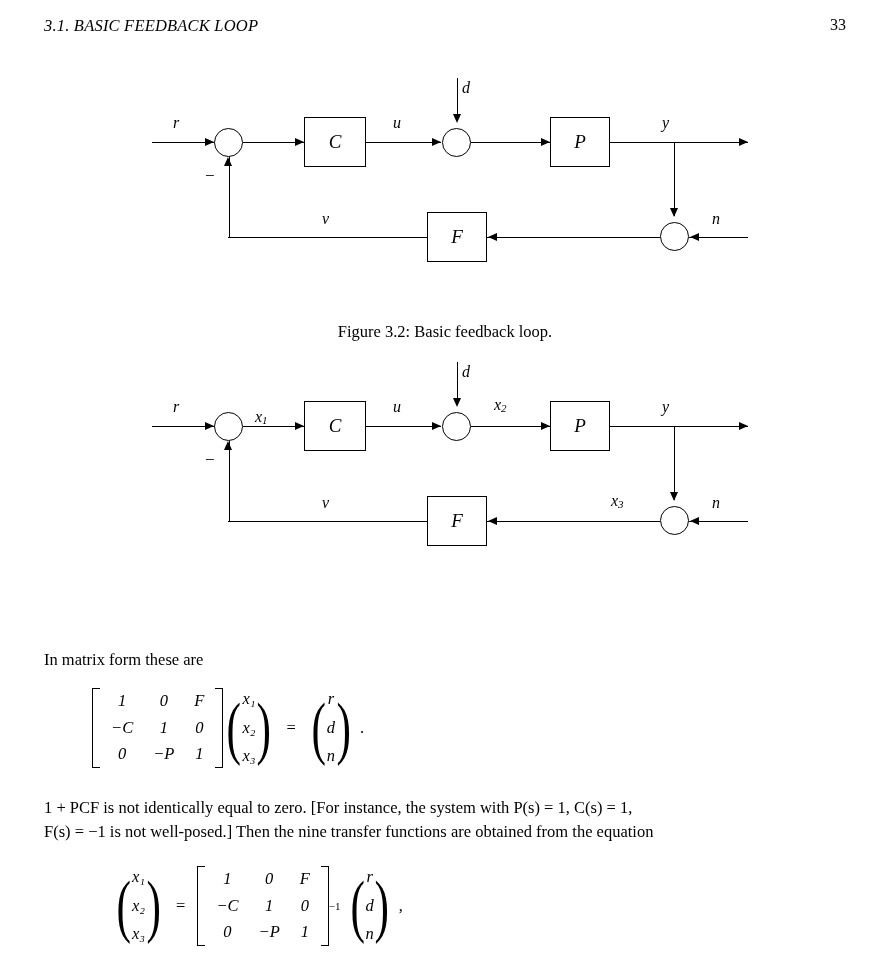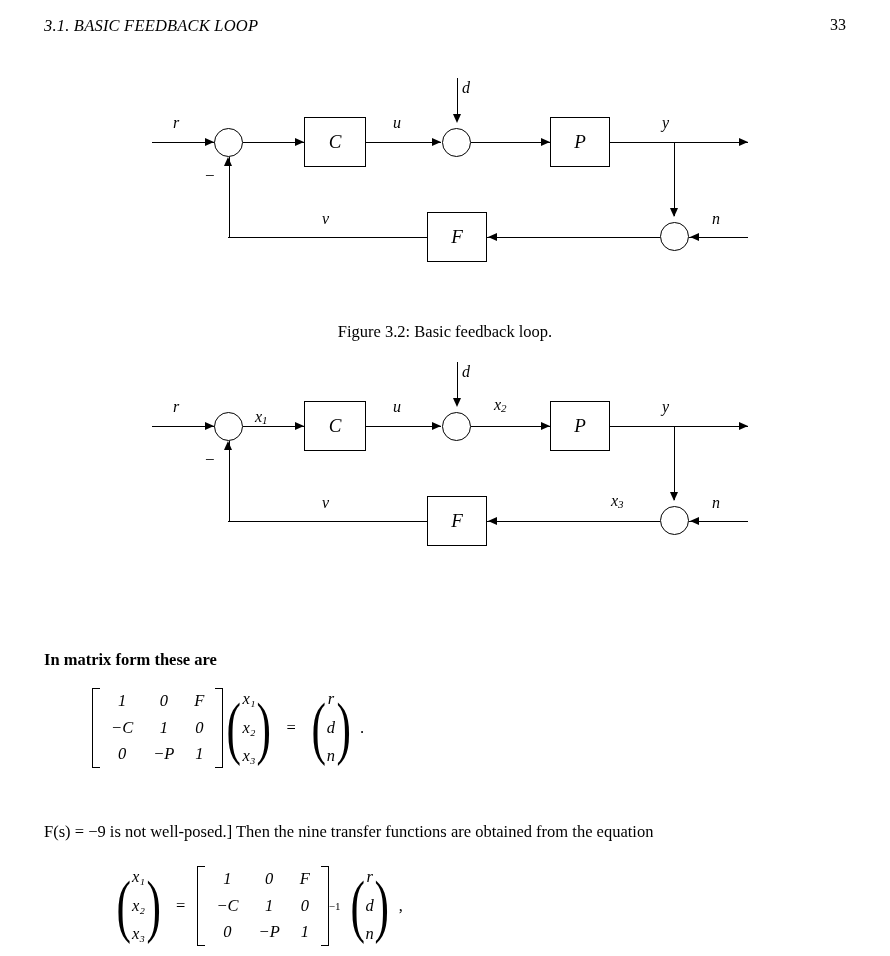--- a/index.html
+++ b/index.html
@@ -346,21 +346,21 @@
       </div>
 
       <div class="hline" style="left:228px; top:181px; width:199px;"></div>
       <div class="lbl" style="left:322px; top:154px;">v</div>
 
       <div class="vline" style="left:228.5px; top:101px; height:81px;"></div>
       <div class="arrow-u" style="left:224px; top:101px;"></div>
     </div>
   </div>
 
-  <div class="para" style="top:648px;font-weight:bold;">In matrix form these are</div>
+  <div class="para" style="top:648px;">In matrix form these are</div>
 
   <div class="eqblock" style="left:92px; top:684px;">
     <span class="brk">
       <table class="mat">
         <tbody>
             <tr>
           <td>1</td>
           <td>0</td>
           <td>F</td>
         </tr>
@@ -404,21 +404,22 @@
             </tr>
         <tr>
               <td>n</td>
             </tr>
       </tbody>
         </table>
     </span>
     <span class="dot">.</span>
   </div>
 
-  <div class="para" style="top:820px;">F(s) = −9 is not well-posed.]  Then the nine transfer functions are obtained from the equation</div>
+  <div class="para" style="top:796px;">1 + PCF is not identically equal to zero.  [For instance, the system with P(s) = 1, C(s) = 1,</div>
+  <div class="para" style="top:820px;">F(s) = −1 is not well-posed.]  Then the nine transfer functions are obtained from the equation</div>
 
   <div class="eqblock" style="left:113px; top:862px;">
     <span class="paren">
       <table class="vec">
         <tbody>
             <tr>
               <td>x₁</td>
             </tr>
         <tr>
               <td>x₂</td>

